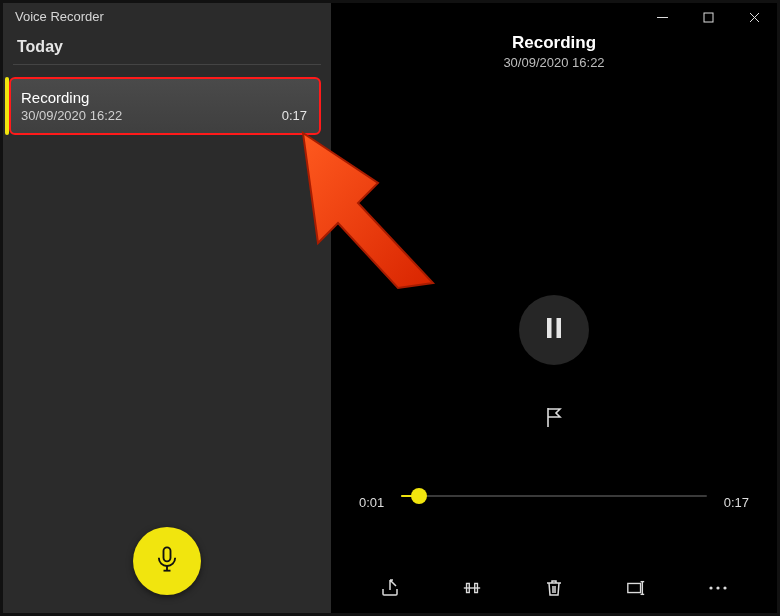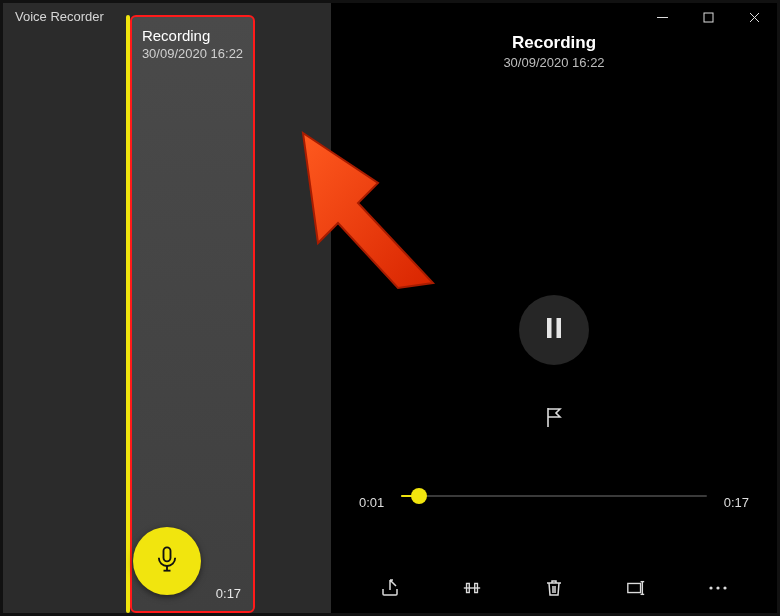--- a/index.html
+++ b/index.html
@@ -6,21 +6,21 @@
     --sidebar:#2b2b2b;
     --main:#000;
     --muted:#aaa;
     --accent:#f1e50e;
     --redhl:#ff1a1a;
   }
   *{box-sizing:border-box;font-family:"Segoe UI",Arial,sans-serif}
   html,body{margin:0;padding:0}
   body{width:780px;height:616px;overflow:hidden;position:relative;background:#000;border:3px solid #111}
   .app{display:flex;width:100%;height:100%}
-  .sidebar{width:328px;background:var(--sidebar);display:flex;flex-direction:row;position:relative}
+  .sidebar{width:328px;background:var(--sidebar);display:flex;flex-direction:column;position:relative}
   .main{flex:1;background:var(--main);position:relative}
   .app-title{color:#d6d6d6;font-size:13px;padding:6px 0 8px 12px}
   .section-label{color:#e6e6e6;font-weight:600;font-size:16px;padding:6px 14px 8px}
   .divider{height:1px;background:#444;margin:0 10px}
   .rec-item{position:relative;margin:12px 10px 0 6px;padding:10px 10px 10px 10px;border:2px solid var(--redhl);border-radius:6px;background:linear-gradient(#4a4a4a,#3f3f3f);cursor:pointer}
   .rec-accent{position:absolute;left:-6px;top:-2px;bottom:-2px;width:4px;background:var(--accent);border-radius:2px}
   .rec-title{color:#fff;font-size:15px;font-weight:500}
   .rec-sub{color:#d0d0d0;font-size:13px;margin-top:2px}
   .rec-dur{position:absolute;right:12px;bottom:10px;color:#e6e6e6;font-size:13px}
   .mic-btn{position:absolute;left:50%;transform:translateX(-50%);bottom:18px;width:68px;height:68px;border-radius:50%;background:var(--accent);display:flex;align-items:center;justify-content:center;box-shadow:0 2px 6px rgba(0,0,0,.5)}
@@ -50,20 +50,21 @@
   
   .arrow-overlay{position:absolute;left:280px;top:120px;width:160px;height:170px;pointer-events:none}
 </style>
 </head>
 <body>
 
 <div class="app">
 
   <div class="sidebar">
     <div class="app-title">Voice Recorder</div>
+    <div class="section-label">Today</div>
     <div class="divider"></div>
 
     <div class="rec-item">
       <div class="rec-accent"></div>
       <div class="rec-title">Recording</div>
       <div class="rec-sub">30/09/2020 16:22</div>
       <div class="rec-dur">0:17</div>
     </div>
 
     <div class="mic-btn">

